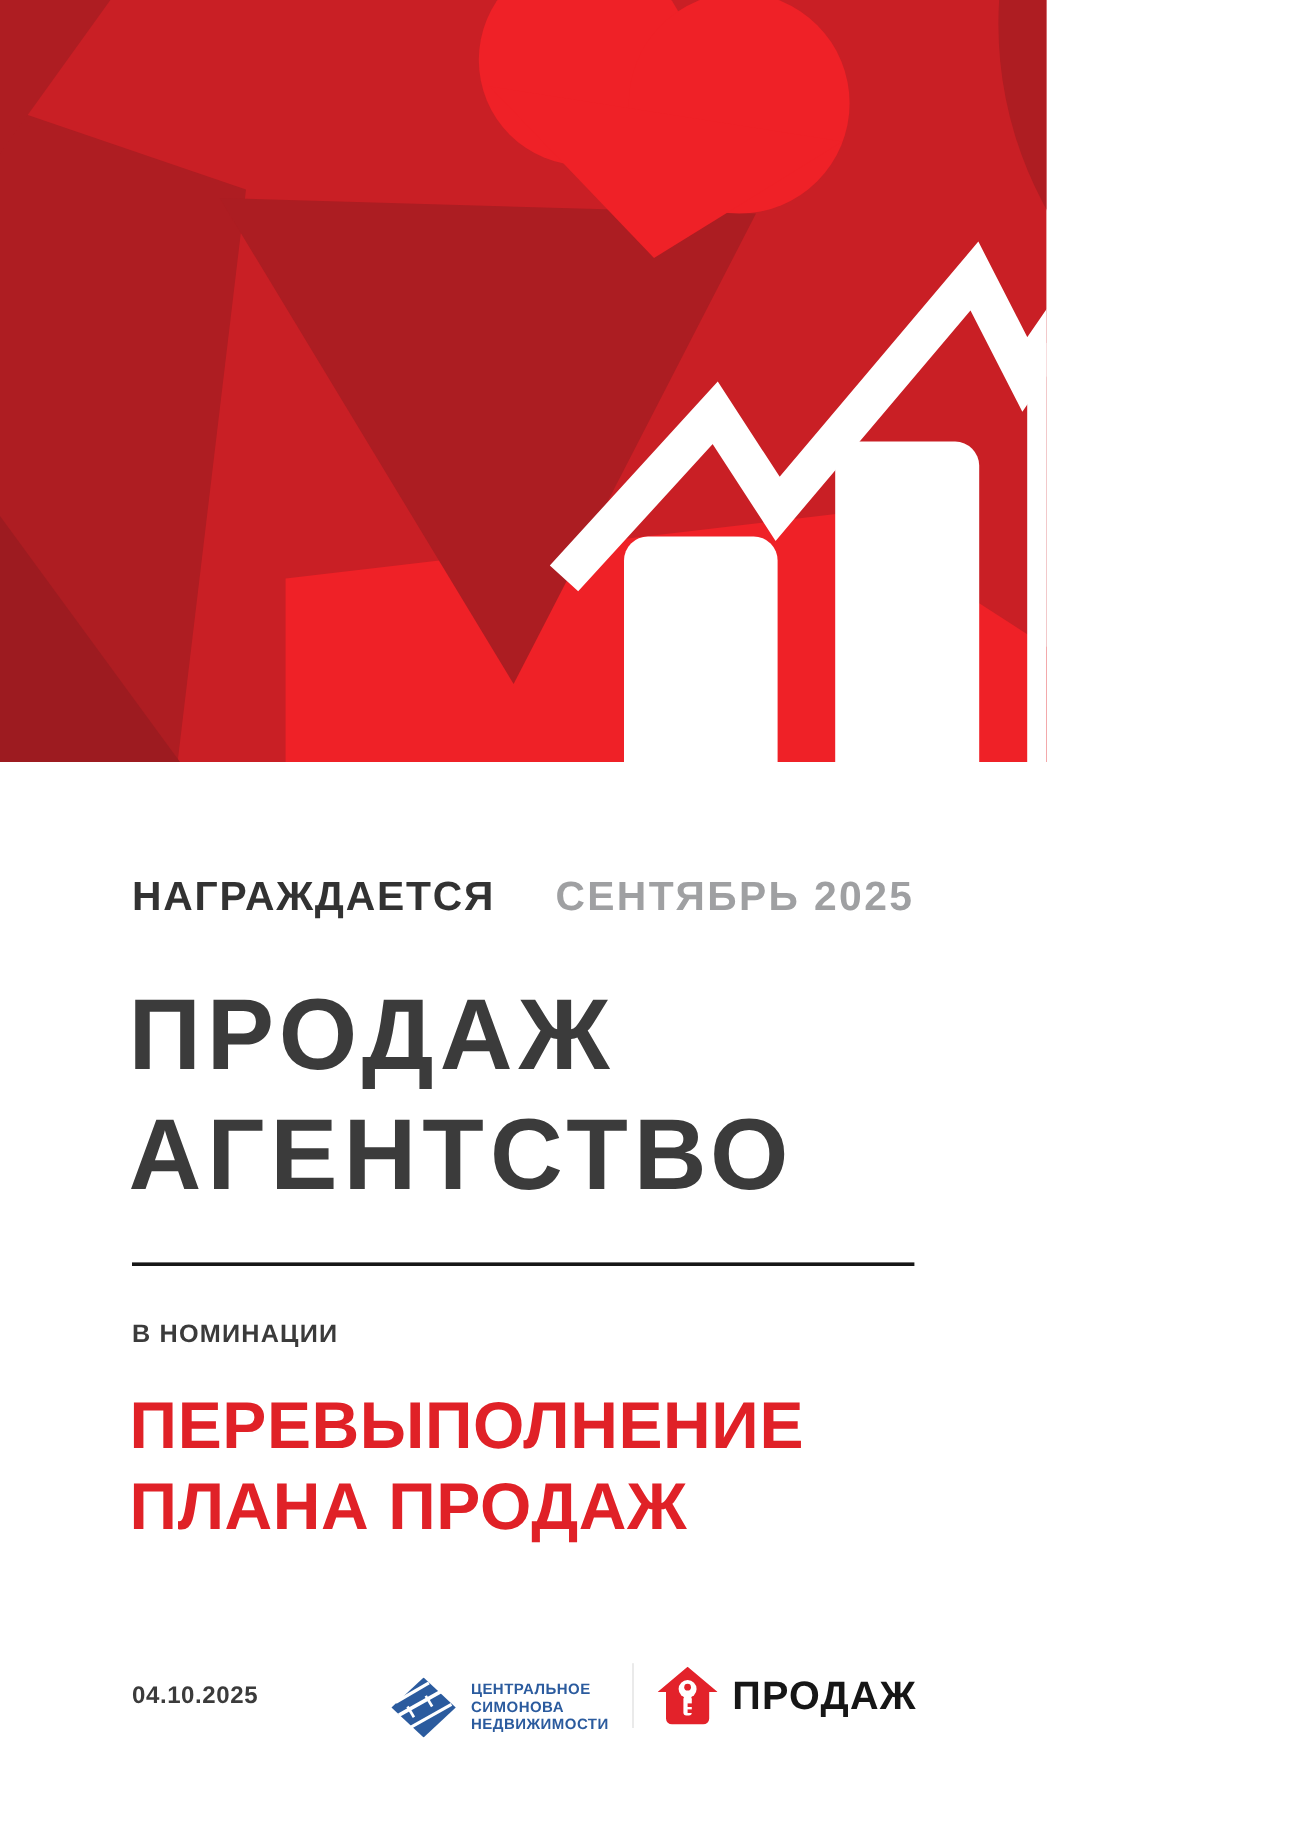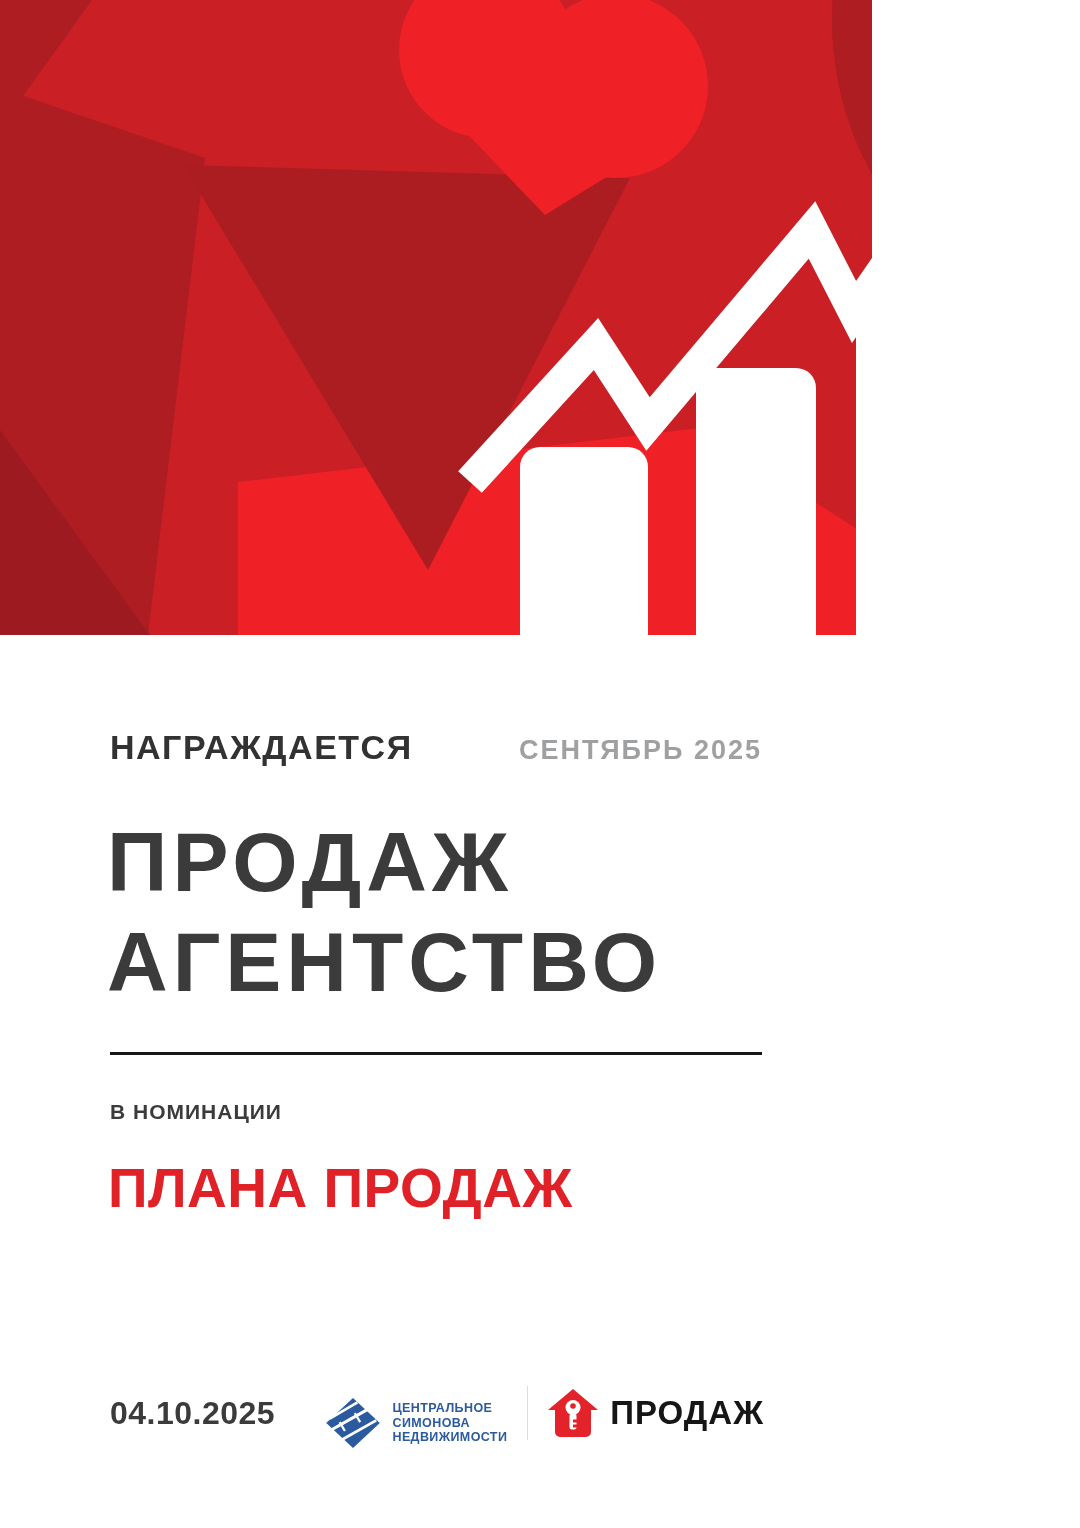--- a/index.html
+++ b/index.html
@@ -30,21 +30,21 @@
     justify-content: space-between;
     align-items: baseline;
   }
   .award-label {
     font-size: 34px;
     font-weight: 700;
     letter-spacing: 1.5px;
     color: #323232;
   }
   .period-label {
-    font-size: 27px;
+    font-size: 34px;
     font-weight: 700;
     letter-spacing: 2px;
     color: #9fa0a2;
   }
 
   .recipient {
     position: absolute;
     top: 812px; left: 107px; right: 110px;
     font-size: 84px;
     font-weight: 600;
@@ -83,21 +83,21 @@
   .footer {
     position: absolute;
     left: 110px; right: 108px;
     top: 1378px;
     display: flex;
     justify-content: space-between;
     align-items: center;
   }
   .issuer-block { line-height: 1.45; }
   .date-line {
-    font-size: 32px;
+    font-size: 20px;
     font-weight: 600;
     letter-spacing: 0.5px;
     color: #3b3b3b;
   }
   .issuer-line {
     font-size: 26px;
     font-weight: 600;
     letter-spacing: 0.5px;
     color: #3b3b3b;
   }
@@ -187,20 +187,21 @@
 
   <div class="recipient">
     <div>ПРОДАЖ</div>
     <div>АГЕНТСТВО</div>
   </div>
 
   <div class="divider"></div>
 
   <div class="nomination-label">В НОМИНАЦИИ</div>
   <div class="nomination">
+    <div>ПЕРЕВЫПОЛНЕНИЕ</div>
     <div>ПЛАНА ПРОДАЖ</div>
   </div>
 
   <div class="footer">
     <div class="issuer-block">
       <div class="date-line">04.10.2025</div>
     </div>
 
     <div class="logos">
 

